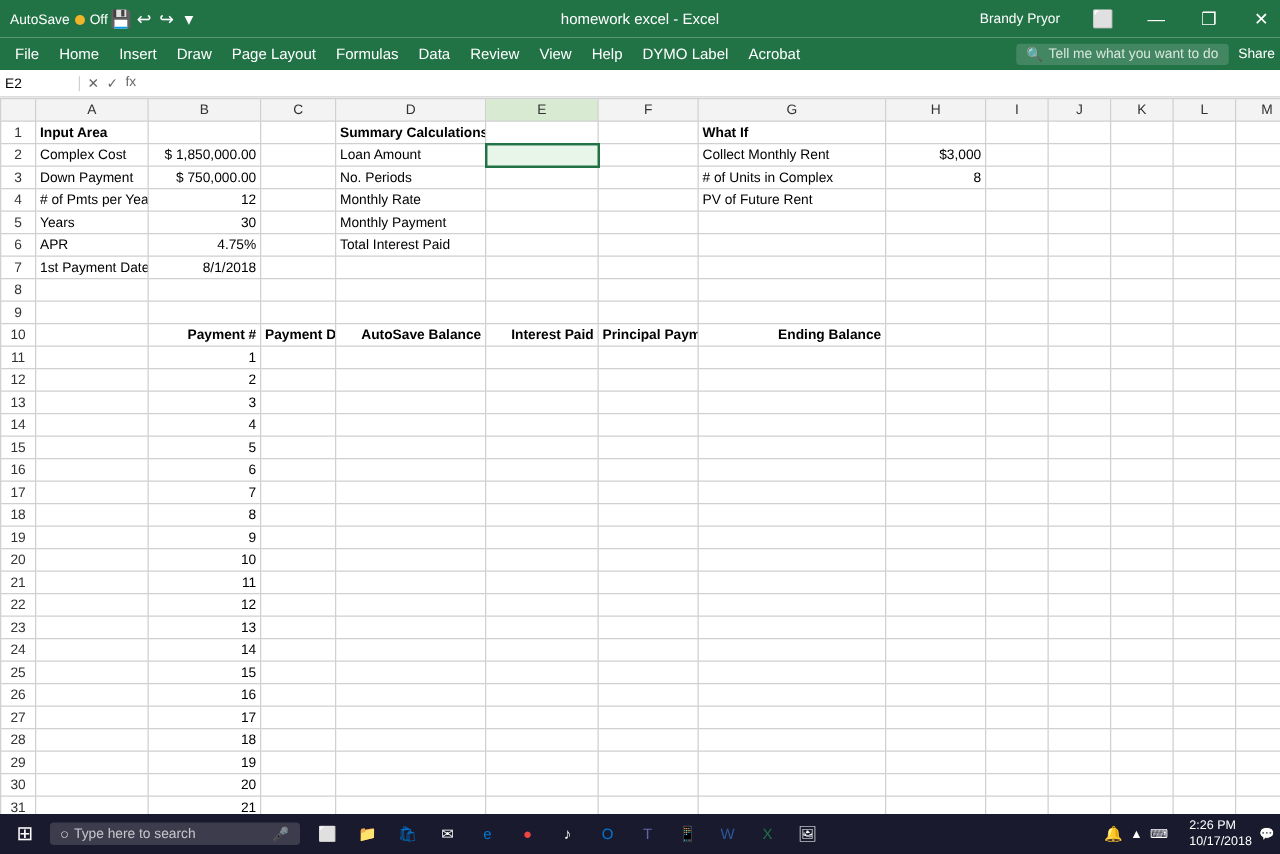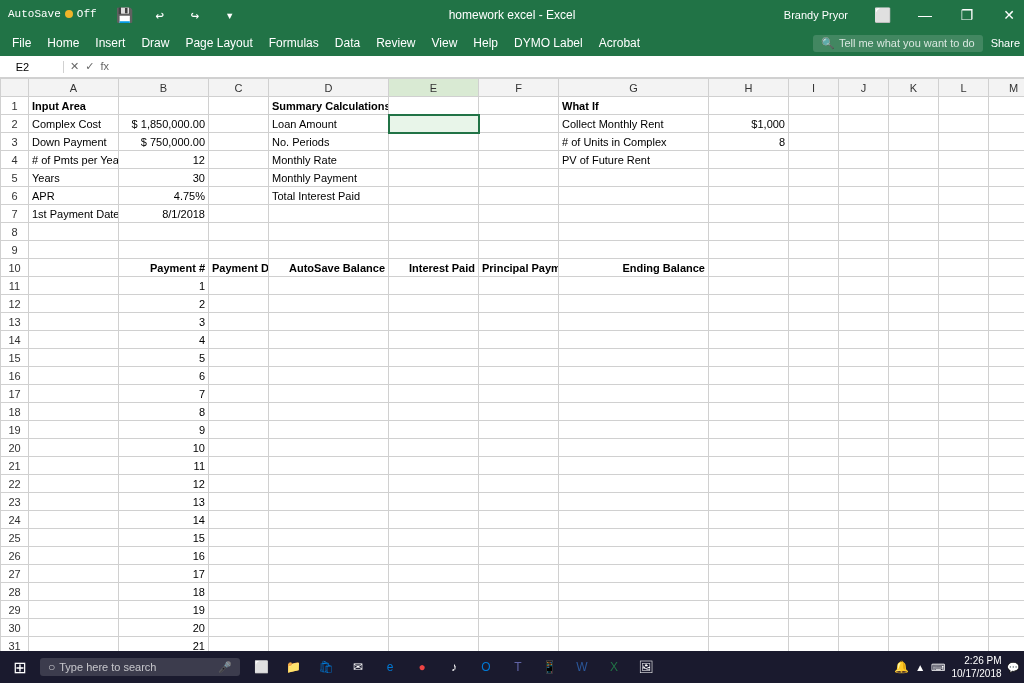--- a/index.html
+++ b/index.html
@@ -8,21 +8,21 @@
     
     .title-bar {
       height: 30px;
       background: #217346;
       display: flex;
       align-items: center;
       justify-content: space-between;
       padding: 0 8px;
       color: white;
     }
-    .title-bar-left { display: flex; align-items: flex-start; gap: 21px; font-size: 11px; font-family: Liberation Mono, monospace; }
+    .title-bar-left { display: flex; align-items: flex-end; gap: 4px; font-size: 11px; }
     .title-bar-center { font-size: 12px; font-weight: 500; position: absolute; left: 50%; transform: translateX(-50%); }
     .title-bar-right { display: flex; align-items: center; gap: 28px; font-size: 11px; }
     .title-btn { width: 14px; height: 14px; display: flex; align-items: center; justify-content: center; cursor: pointer; font-size: 14px; }
     .autosave { display: flex; align-items: center; gap: 4px; }
     .autosave-dot { width: 8px; height: 8px; background: #f0b429; border-radius: 50%; }
 
     
     .menu-bar {
       height: 26px;
       background: #217346;
@@ -37,21 +37,21 @@
     .share-btn { margin-left: 8px; color: white; font-size: 11px; cursor: pointer; }
     .formula-bar {
       height: 22px;
       background: white;
       border-bottom: 1px solid #d1d1d1;
       display: flex;
       align-items: center;
       padding: 0 4px;
       font-size: 11px;
     }
-    .cell-ref { width: 60px; border-right: 1px solid #d1d1d1; padding-right: 22px; font-size: 11px; text-align: center; }
+    .cell-ref { width: 60px; border-right: 1px solid #d1d1d1; padding-right: 22px; font-size: 11px; }
     .formula-icons { display: flex; gap: 6px; padding: 0 6px; color: #666; }
     .formula-input { flex: 1; border: none; outline: none; font-size: 11px; padding-left: 4px; }
     .sheet-area {
       flex: 1;
       overflow: hidden;
       position: relative;
     }
     table.grid {
       border-collapse: collapse;
       width: 100%;
@@ -223,21 +223,21 @@
 
         <tr>
           <td class="row-header">2</td>
           <td>Complex Cost</td>
           <td class="align-right">$ 1,850,000.00</td>
           <td></td>
           <td>Loan Amount</td>
           <td class="cell-active"></td>
           <td></td>
           <td>Collect Monthly Rent</td>
-          <td class="align-right">$1,000</td>
+          <td class="align-right">$3,000</td>
           <td></td>
           <td></td>
           <td></td>
           <td></td>
           <td></td>
 
         </tr>
 
         <tr>
           <td class="row-header">3</td>
@@ -773,19 +773,19 @@
     <div class="taskbar-icon" style="color:#6264a7;">T</div>
     <div class="taskbar-icon" style="color:white;">📱</div>
     <div class="taskbar-icon" style="color:#2b579a;">W</div>
     <div class="taskbar-icon" style="color:#217346;">X</div>
     <div class="taskbar-icon" style="color:white;">🖼</div>
   </div>
   <div class="taskbar-right">
     <span style="font-size:12px;">🔔</span>
     <span style="font-size:10px;">▲</span>
     <span style="font-size:10px;">⌨</span>
-    <div style="text-align:right; line-height:1.3;">
+    <div style="line-height:1.3;margin-left:11px;">
       <div>2:26 PM</div>
       <div>10/17/2018</div>
     </div>
     <span style="font-size:10px;">💬</span>
   </div>
 </div>
 
 </body></html>

